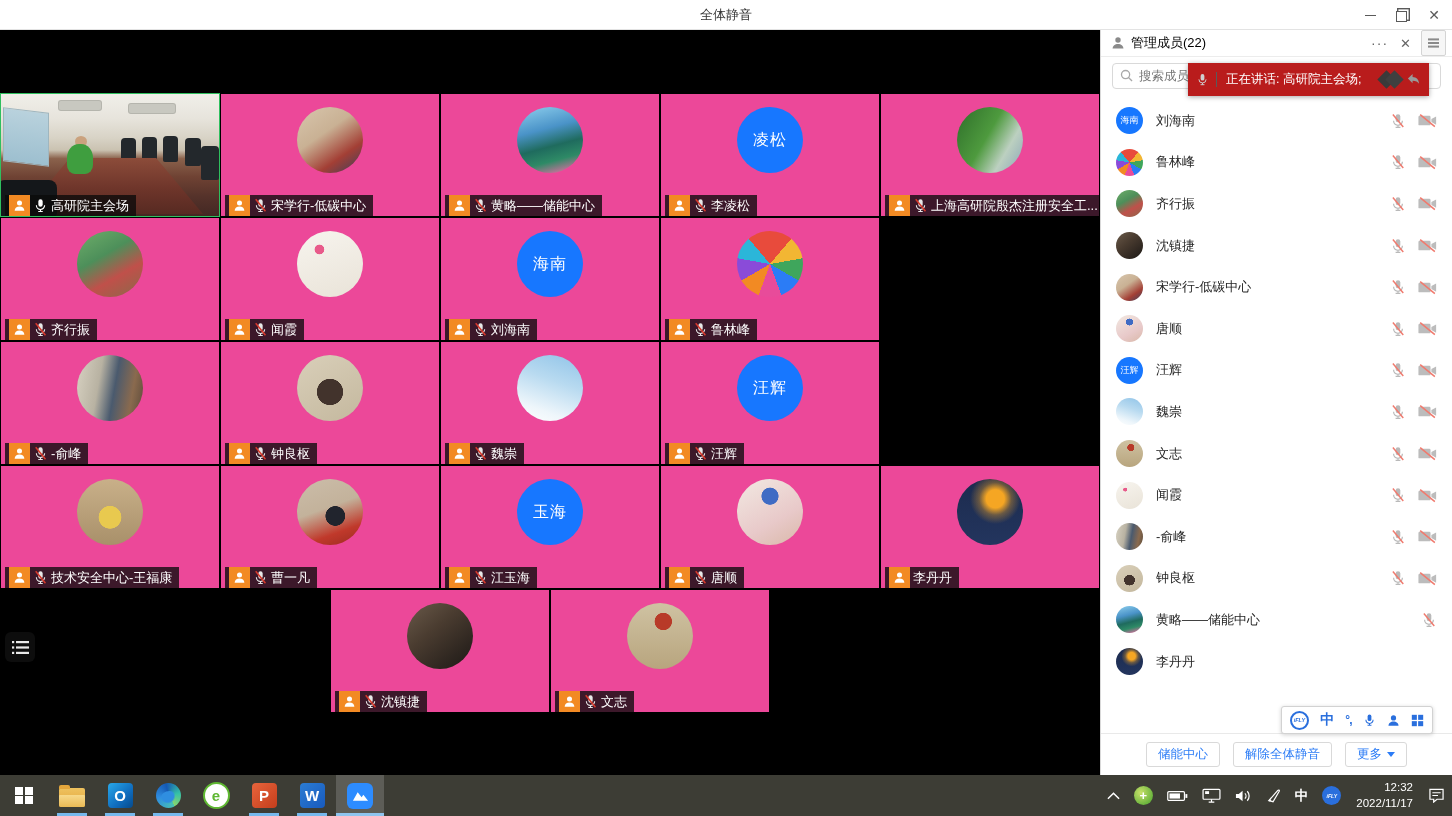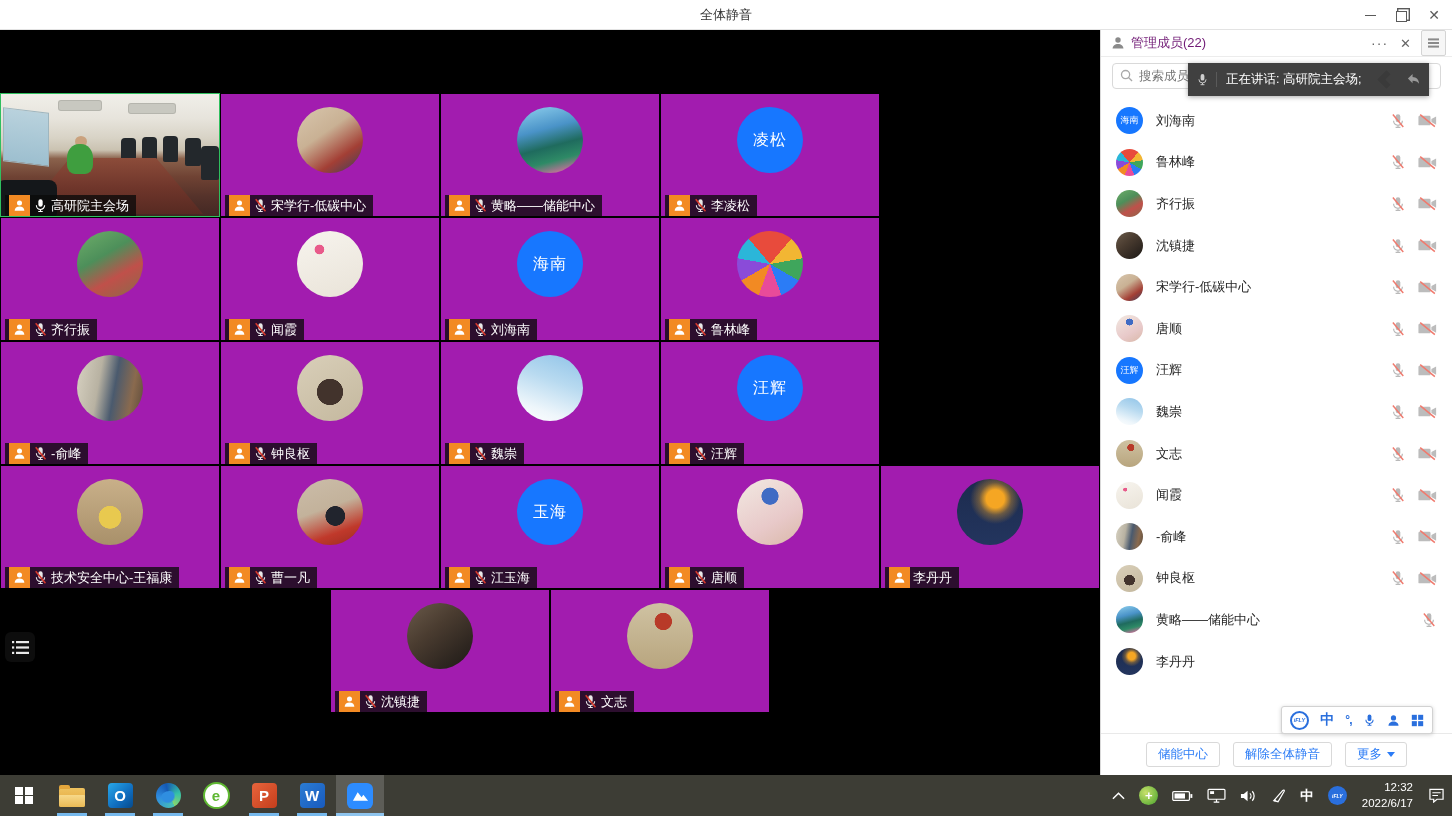--- a/index.html
+++ b/index.html
@@ -16,21 +16,21 @@
   .wc-close i{font-style:normal;color:#5a5a5a;font-size:14px;line-height:1;}
 
   
   .main{position:absolute;top:30px;left:0;width:1452px;height:745px;display:flex;}
   .stage{position:relative;width:1100px;height:745px;background:#000;overflow:hidden;}
   .grid{position:absolute;top:63px;left:0;width:1100px;}
   .grid-row{display:flex;}
   .grid-row.centered{justify-content:center;}
 
   
-  .tile{position:relative;box-sizing:border-box;width:220px;height:124px;background:#a21caf;border:1px solid #000;overflow:hidden;}
+  .tile{position:relative;box-sizing:border-box;width:220px;height:124px;background:#ec4899;border:1px solid #000;overflow:hidden;}
   .tile.active{border:1px solid #2fbf5f;}
   .t-avatar{position:absolute;left:50%;top:13px;transform:translateX(-50%);width:66px;height:66px;border-radius:50%;display:flex;align-items:center;justify-content:center;overflow:hidden;}
   .t-initials{color:#fff;font-size:16px;letter-spacing:1px;}
   .t-label{position:absolute;left:4px;bottom:0;max-width:99%;display:flex;align-items:center;background:rgba(10,10,10,.78);height:21px;color:#fff;font-size:13px;white-space:nowrap;overflow:hidden;padding-right:7px;}
   .t-label .pad{width:4px;flex:none;}
   .host-badge{width:21px;height:21px;background:#f28a23;display:flex;align-items:center;justify-content:center;flex:none;margin-right:3px;}
   .micwrap{display:flex;align-items:center;margin-right:3px;flex:none;}
   .t-video{position:absolute;inset:0;}
 
   
@@ -62,31 +62,31 @@
   .av-shen{background:linear-gradient(140deg,#6a5a4a 0%,#4a3c30 40%,#2e2620 76%,#1e1a16 100%);}
   .av-wenzhi{background:radial-gradient(circle at 55% 28%,#b83a28 0 14%,rgba(0,0,0,0) 15%),linear-gradient(#cfc2a2,#b8a57e);}
   .av-blue{background:#1777ff;}
 
   
   .layout-btn{position:absolute;left:5px;top:602px;width:30px;height:30px;background:rgba(14,14,14,.92);border:none;border-radius:6px;display:flex;align-items:center;justify-content:center;padding:0;}
 
   
   .panel{position:relative;width:352px;height:745px;background:#fff;box-sizing:border-box;border-left:1px solid #d9d9d9;}
   .p-header{position:absolute;top:0;left:0;right:0;height:27px;display:flex;align-items:center;padding:0 6px 0 10px;border-bottom:1px solid #ececec;box-sizing:border-box;}
-  .p-title{font-size:13px;color:#701a75;margin-left:6px;flex:1;}
+  .p-title{font-size:13px;color:#000000;margin-left:6px;flex:1;}
   .p-dots{color:#666;font-size:14px;letter-spacing:1px;padding:0 6px;}
   .p-close{color:#666;font-size:13px;padding:0 6px;}
   .p-dock{width:23px;height:24px;margin-left:4px;border:1px solid #d4d4d4;background:#f6f6f6;border-radius:2px;display:flex;align-items:center;justify-content:center;}
   .p-dock i{display:block;width:11px;height:1.6px;background:#8a8a8a;box-shadow:0 -3.6px 0 #8a8a8a,0 3.6px 0 #8a8a8a;}
 
   .p-search{position:absolute;top:33px;left:11px;right:11px;height:26px;}
   .p-search input{width:100%;height:26px;box-sizing:border-box;border:1px solid #d9d9d9;border-radius:4px;padding:0 8px 0 26px;font-size:12.5px;color:#555;outline:none;font-family:inherit;}
   .p-search .mag{position:absolute;left:8px;top:6px;}
 
-  .toast{position:absolute;left:87px;top:33px;width:241px;height:33px;background:#404040;display:flex;align-items:center;color:#fff;font-size:12.5px;z-index:6;box-shadow:0 1px 5px rgba(0,0,0,.35);padding:0 8px;box-sizing:border-box;justify-content:flex-end;}
+  .toast{position:absolute;left:87px;top:33px;width:241px;height:33px;background:#b91c1c;display:flex;align-items:center;color:#fff;font-size:12.5px;z-index:6;box-shadow:0 1px 5px rgba(0,0,0,.35);padding:0 8px;box-sizing:border-box;justify-content:flex-end;}
   .toast .sep{width:1px;height:15px;background:#5a5a5a;margin:0 9px 0 7px;}
   .toast .dmds{margin-left:auto;display:flex;align-items:center;}
   .dmd{width:13px;height:13px;background:#3a3a3a;transform:rotate(45deg);margin-right:-5px;}
   .dmd.d2{background:#404040;}
   .toast .backarrow{margin-left:10px;}
 
   .m-list{position:absolute;top:70px;left:0;right:0;height:634px;overflow:hidden;}
   .m-row{display:flex;align-items:center;height:41.6px;padding:0 15px;}
   .m-avatar{width:27px;height:27px;border-radius:50%;margin-right:13px;flex:none;display:flex;align-items:center;justify-content:center;overflow:hidden;}
   .m-avatar .init{color:#fff;font-size:9px;letter-spacing:0;}
@@ -248,20 +248,42 @@
       </span>
       <span class="micwrap">
                   <svg class="micic" width="15" height="15" viewBox="0 0 20 20">
                     <rect x="7.1" y="1.6" width="5.8" height="10" rx="2.9" fill="#e8e8e8"></rect>
                     <path d="M4.5 9.8a5.5 5.5 0 0 0 11 0" fill="none" stroke="#e8e8e8" stroke-width="1.5"></path>
                     <path d="M10 15.3v2.6M7 18h6" stroke="#e8e8e8" stroke-width="1.5"></path>
                     <path d="M3.6 1.8 16.6 17.6" stroke="#d8392b" stroke-width="2"></path>
                   </svg>
                 </span>
       <span class="t-name">李凌松</span>
+    </div>
+  </div>
+            <div class="tile">
+
+    <div class="t-avatar av-yin"></div>
+    <div class="t-label">
+      <span class="pad"></span>
+      <span class="host-badge" hidden="">
+        <svg width="13" height="13" viewBox="0 0 16 16">
+                    <circle cx="8" cy="4.8" r="3.1" fill="#fff"></circle>
+                    <path d="M2 14.4c0-3.3 2.7-5.2 6-5.2s6 1.9 6 5.2z" fill="#fff"></path>
+                  </svg>
+      </span>
+      <span class="micwrap">
+                  <svg class="micic" width="15" height="15" viewBox="0 0 20 20">
+                    <rect x="7.1" y="1.6" width="5.8" height="10" rx="2.9" fill="#e8e8e8"></rect>
+                    <path d="M4.5 9.8a5.5 5.5 0 0 0 11 0" fill="none" stroke="#e8e8e8" stroke-width="1.5"></path>
+                    <path d="M10 15.3v2.6M7 18h6" stroke="#e8e8e8" stroke-width="1.5"></path>
+                    <path d="M3.6 1.8 16.6 17.6" stroke="#d8392b" stroke-width="2"></path>
+                  </svg>
+                </span>
+      <span class="t-name">上海高研院殷杰注册安全工...</span>
     </div>
   </div>
           </div>
           <div class="grid-row">
             <div class="tile">
 
     <div class="t-avatar av-qi"></div>
     <div class="t-label">
       <span class="pad"></span>
       <span class="host-badge" hidden="">
@@ -988,21 +1010,21 @@
           <svg width="15" height="15" viewBox="0 0 16 16">
             <path d="M3 13.5 12.6 2.6c.8-.9 2-.2 1.5.8L7.5 14.6z" fill="none" stroke="#fff" stroke-width="1.3"></path>
             <circle cx="4.2" cy="13.2" r="1.1" fill="#fff"></circle>
           </svg>
         </span>
       <span class="tray-item tray-zh">中</span>
       <span class="tray-item">
           <span class="ic-ifly-tray">iFLY</span>
         </span>
       <span class="tray-item clock">
-        <span><span>12:32</span><br><span>2022/6/17</span></span>
+        <span><span>12:32</span><br><span>2022/11/17</span></span>
       </span>
       <span class="tray-item">
           <svg width="17" height="15" viewBox="0 0 18 16">
             <path d="M2 1.5h14v10.5H9.5L6 15v-3H2z" fill="none" stroke="#fff" stroke-width="1.3"></path>
             <path d="M4.6 5h8.8M4.6 8h6" stroke="#fff" stroke-width="1.2"></path>
           </svg>
         </span>
     </div>
   </div>
 </div>

